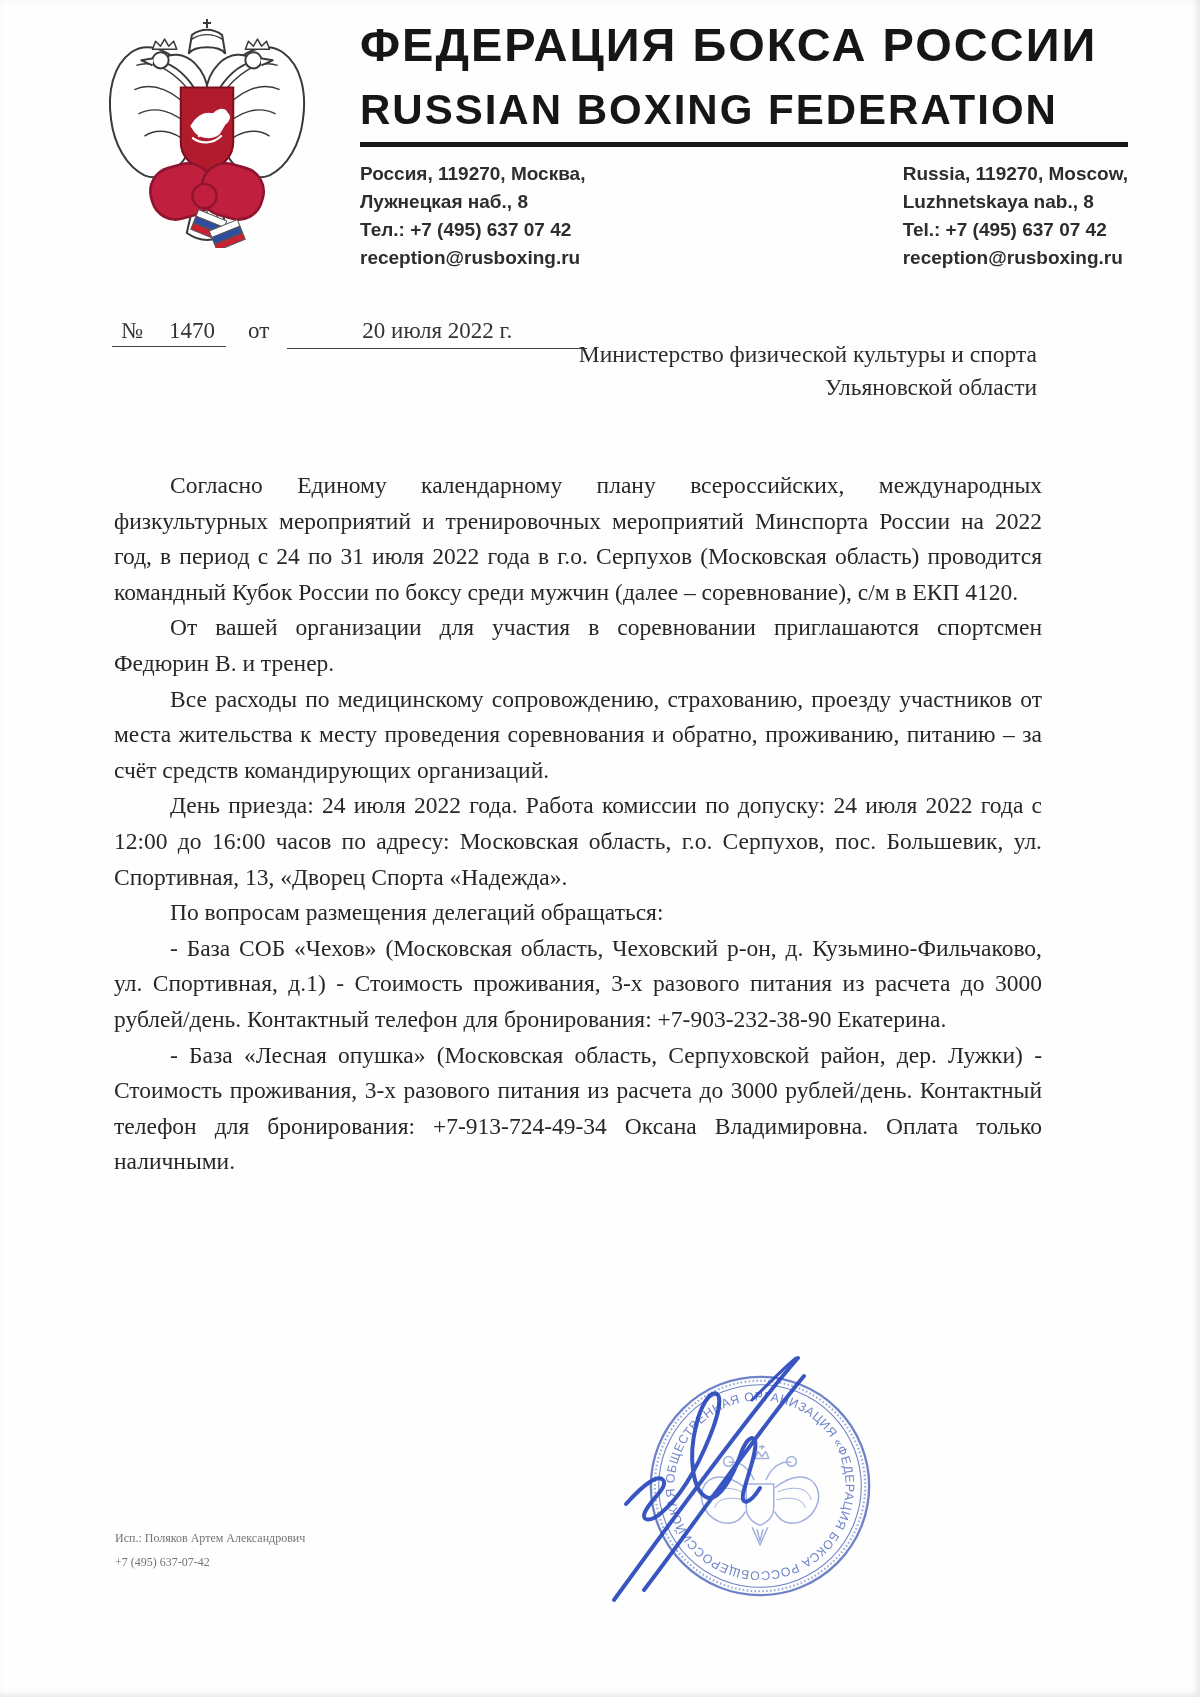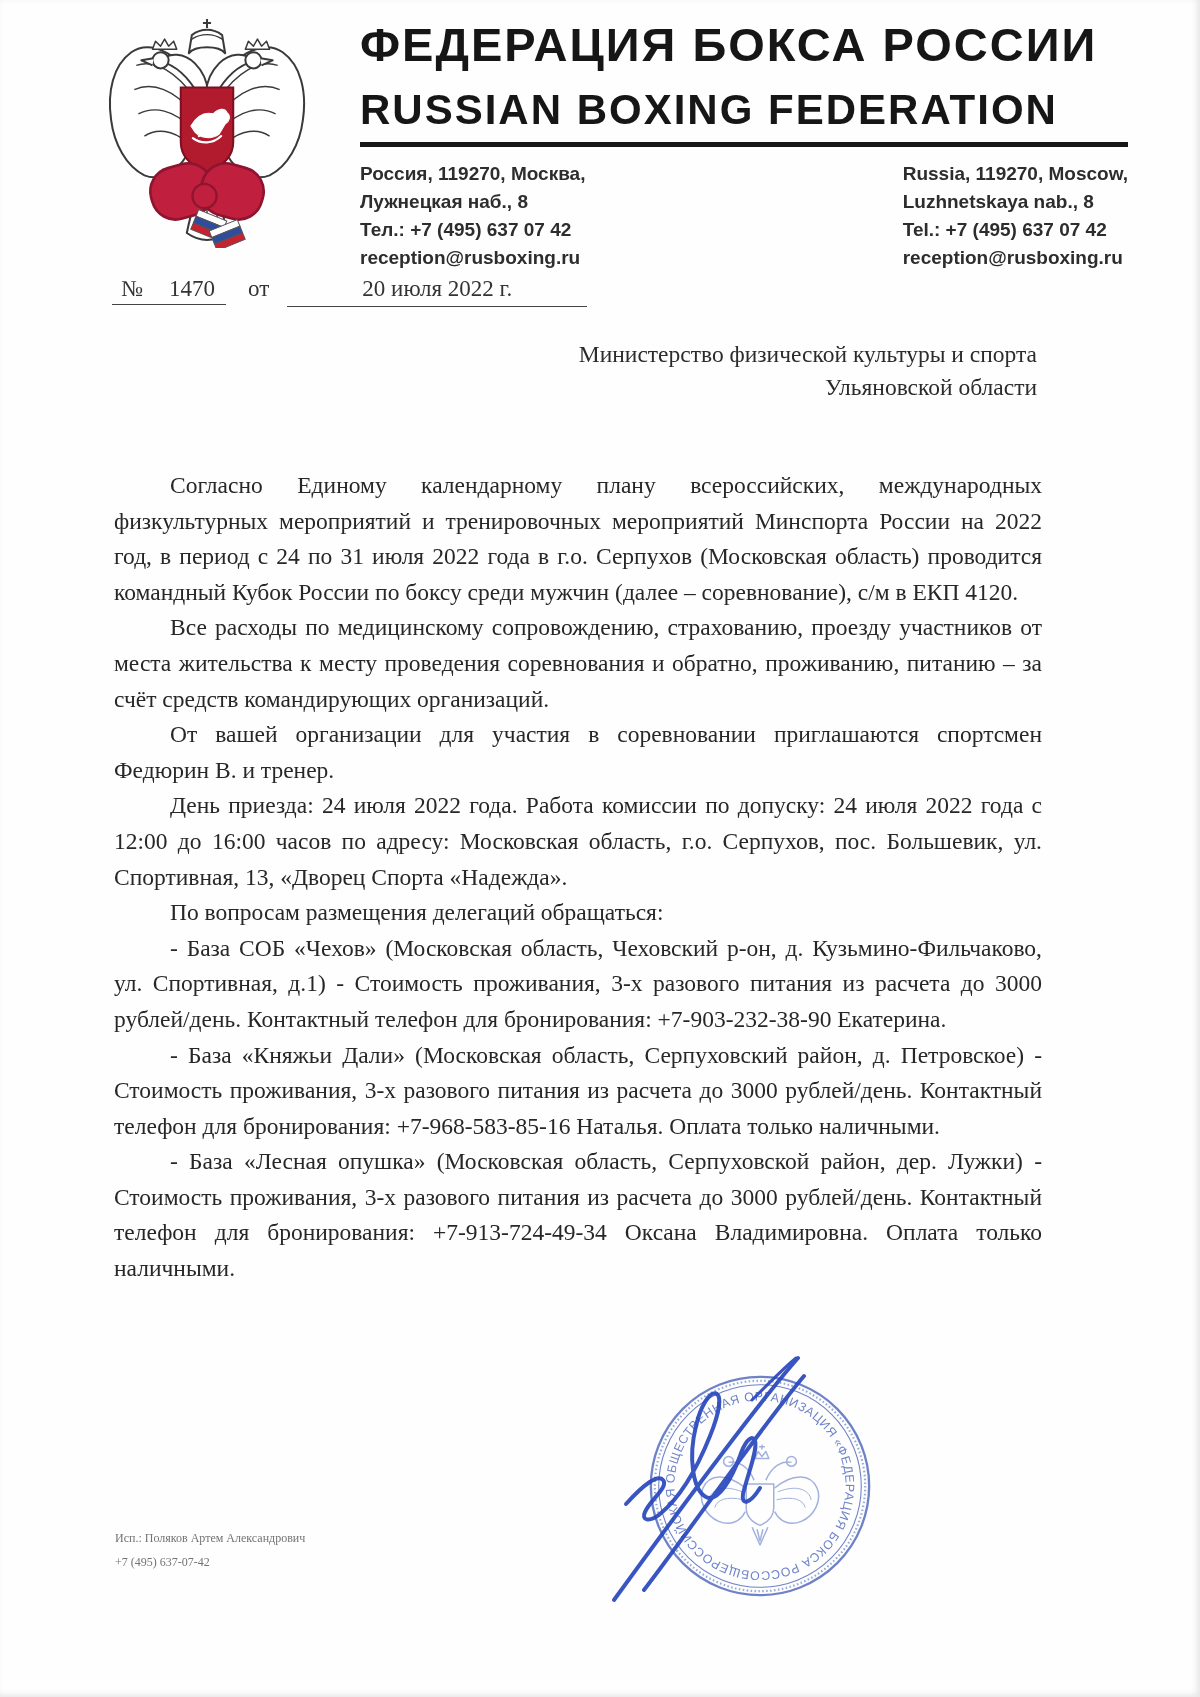--- a/index.html
+++ b/index.html
@@ -22,21 +22,21 @@
   .head-rule{height:5px;background:#171717;margin-top:9px;}
   .addr-row{
     display:flex;justify-content:space-between;margin-top:13px;
     font-family:"Liberation Sans","DejaVu Sans",sans-serif;font-weight:700;
     font-size:19px;line-height:28px;color:#2d2d2d;
   }
   .addr-col{white-space:nowrap;}
   
   .doc-meta{position:absolute;left:112px;top:276px;font-size:23px;color:#333;}
   .u{display:inline-block;border-bottom:1.6px solid #444;text-align:center;}
-  .u-num{min-width:108px;padding:0 4px 2px 2px;}
+  .u-num{min-width:108px;padding:0 4px 2px 2px;margin-top:42px;}
   .u-num .num{margin-left:26px;}
   .sep{margin:0 18px 0 22px;}
   .u-date{min-width:300px;padding-bottom:4px;}
   
   .recipient{
     position:absolute;left:545px;top:338px;width:492px;text-align:right;
     font-size:23.5px;line-height:33px;color:#2b2b2b;
   }
   
   .body-text{
@@ -142,26 +142,25 @@
     <span class="u u-num"><span>№</span><span class="num">1470</span></span><span class="sep">от</span><span class="u u-date">20 июля 2022 г.</span>
   </div>
 
   <div class="recipient">
     <div>Министерство физической культуры и спорта</div>
     <div>Ульяновской области</div>
   </div>
 
   <div class="body-text">
     <p class="para">Согласно Единому календарному плану всероссийских, международных физкультурных мероприятий и тренировочных мероприятий Минспорта России на 2022 год, в период с 24 по 31 июля 2022 года в г.о. Серпухов (Московская область) проводится командный Кубок России по боксу среди мужчин (далее – соревнование), с/м в ЕКП 4120.</p>
+    <p class="para">От вашей организации для участия в соревновании приглашаются спортсмен Федюрин В. и тренер.</p>
     <p class="para">Все расходы по медицинскому сопровождению, страхованию, проезду участников от места жительства к месту проведения соревнования и обратно, проживанию, питанию – за счёт средств командирующих организаций.</p>
-    <p class="para">От вашей организации для участия в соревновании приглашаются спортсмен Федюрин В. и тренер.</p>
     <p class="para">День приезда: 24 июля 2022 года. Работа комиссии по допуску: 24 июля 2022 года с 12:00 до 16:00 часов по адресу: Московская область, г.о. Серпухов, пос. Большевик, ул. Спортивная, 13, «Дворец Спорта «Надежда».</p>
     <p class="para">По вопросам размещения делегаций обращаться:</p>
     <p class="para">- База СОБ «Чехов» (Московская область, Чеховский р-он, д. Кузьмино-Фильчаково, ул. Спортивная, д.1) - Стоимость проживания, 3-х разового питания из расчета до 3000 рублей/день. Контактный телефон для бронирования: +7-903-232-38-90 Екатерина.</p>
-    <p class="para">- База «Княжьи Дали» (Московская область, Серпуховский район, д. Петровское) - Стоимость проживания, 3-х разового питания из расчета до 3000 рублей/день. Контактный телефон для бронирования: +7-968-583-85-16 Наталья. Оплата только наличными.</p>
     <p class="para">- База «Лесная опушка» (Московская область, Серпуховской район, дер. Лужки) - Стоимость проживания, 3-х разового питания из расчета до 3000 рублей/день. Контактный телефон для бронирования: +7-913-724-49-34 Оксана Владимировна. Оплата только наличными.</p>
   </div>
 
   <svg class="stamp" viewBox="0 0 240 240" aria-hidden="true">
     <defs>
       <path id="ringPath" d="M120,207 a87,87 0 1,1 0.02,0" fill="none"></path>
     </defs>
     <g stroke="#5b72c0" fill="none">
       <circle cx="120" cy="120" r="111" stroke-width="2.4"></circle>
       <circle cx="120" cy="120" r="103" stroke-width="1.1"></circle>

